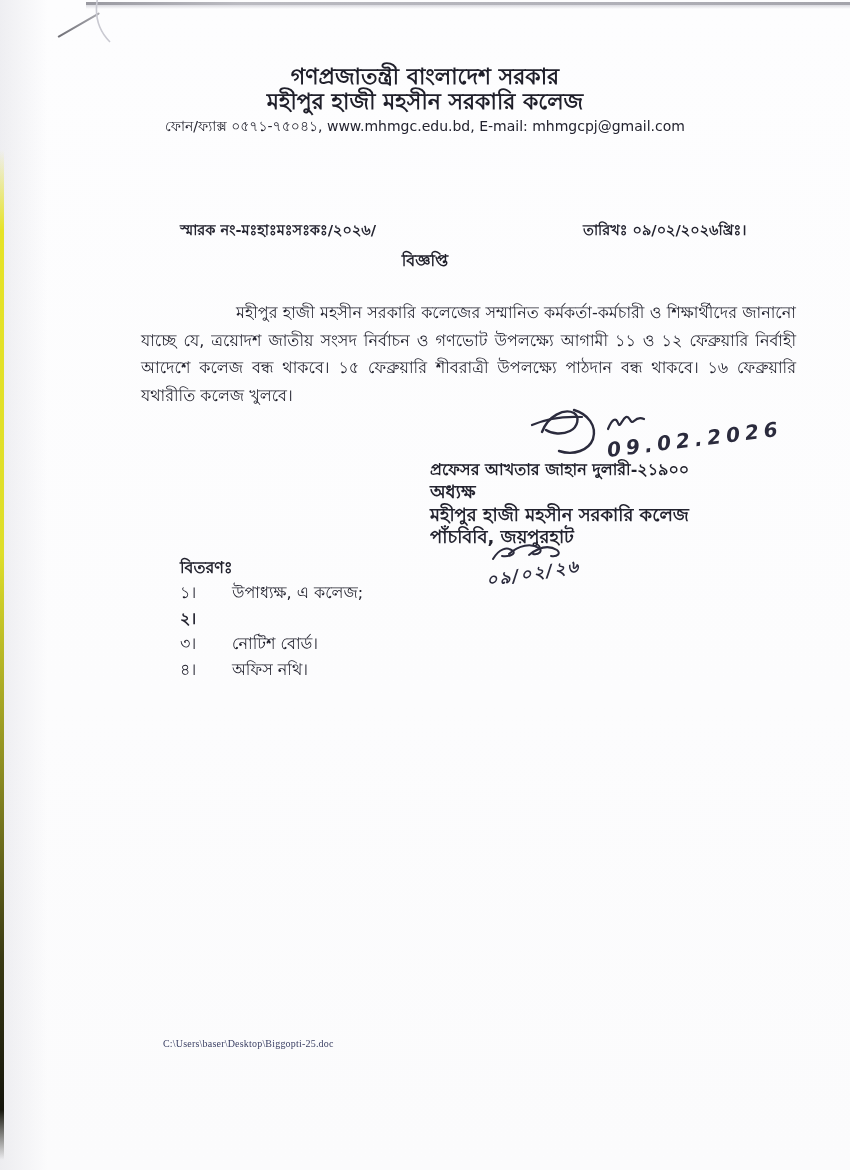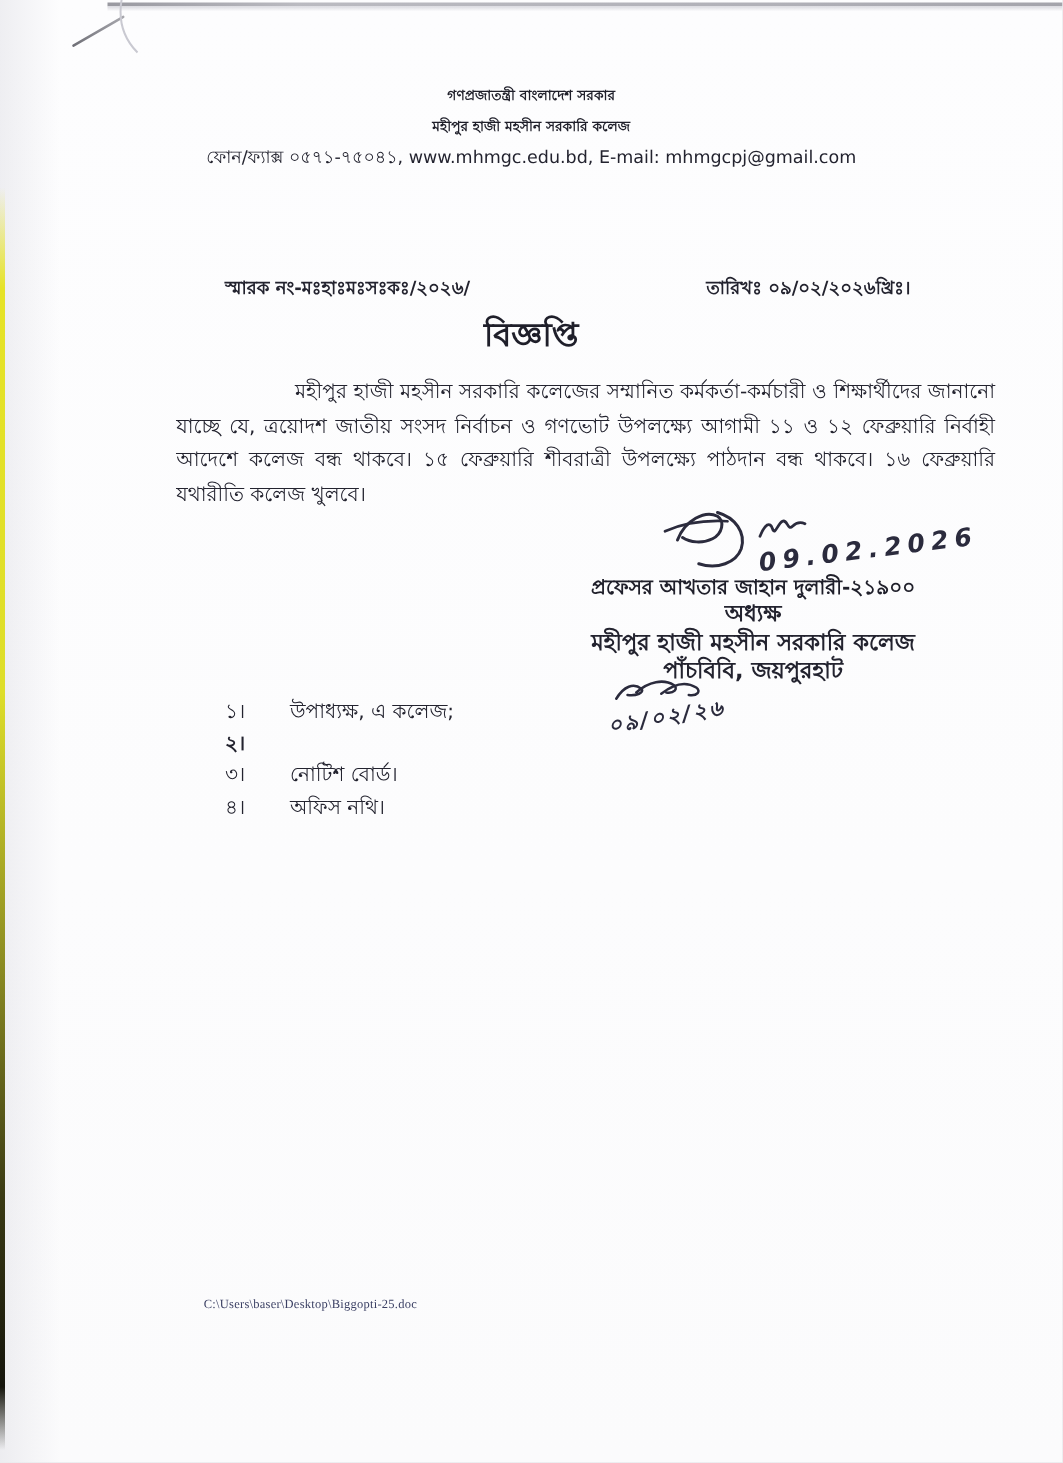--- a/index.html
+++ b/index.html
@@ -22,33 +22,33 @@
   .edge-left-strip{position:absolute;left:0;top:150px;width:4px;height:1010px;
     background:linear-gradient(180deg,rgba(230,227,39,0) 0%,#e6e327 8%,#dede2a 40%,#8a8a22 62%,#3a3a14 80%,#15150c 95%,rgba(21,21,12,0) 100%);}
   .edge-left-soft{position:absolute;left:0;top:0;width:60px;height:1170px;
     background:linear-gradient(90deg,rgba(210,210,218,.35),rgba(255,255,255,0) 80%);}
   .staple-mark{position:absolute;left:58px;top:36px;width:48px;height:2.4px;
     background:linear-gradient(90deg,#6f6f76,#a8a8ae);transform:rotate(-30deg);transform-origin:left center;border-radius:2px;}
   .fold-curve{position:absolute;left:84px;top:-4px;}
   
   .bn{font-family:"DejaVu Sans","Liberation Sans",sans-serif;}
   .header{position:absolute;top:64px;left:0;width:850px;text-align:center;}
-  .header .h-line{font-size:11px;line-height:25px;font-weight:600;color:#1f1f2a;}
+  .header .h-line{font-size:22px;line-height:25px;font-weight:600;color:#1f1f2a;}
   .header .h-contact{font-size:14px;line-height:22px;font-weight:500;color:#23232f;margin-top:1px;}
   .memo-row{position:absolute;top:219px;left:180px;width:605px;font-size:14.5px;font-weight:600;color:#23232f;}
   .memo-no{position:absolute;left:0;top:0;white-space:nowrap;}
-  .memo-date{position:absolute;left:385px;top:0;white-space:nowrap;}
+  .memo-date{position:absolute;left:403px;top:0;white-space:nowrap;}
   .doc-title{position:absolute;top:248px;left:0;width:850px;text-align:center;
-    font-size:26px;font-weight:700;color:#1f1f2a;}
+    font-size:16px;font-weight:700;color:#1f1f2a;}
   .body-par{position:absolute;top:299px;left:113px;width:655px;
     font-size:16px;line-height:27.5px;text-align:justify;text-indent:95px;
     font-weight:500;color:#23232f;margin-left:28px;}
   
   .sig-art{position:absolute;left:528px;top:404px;}
-  .sig-block{position:absolute;left:430px;top:458px;width:345px;text-align:center;}
+  .sig-block{position:absolute;left:430px;top:458px;width:345px;text-align:left;}
   .sig-name{font-size:16px;font-weight:700;line-height:23px;color:#1f1f2a;white-space:nowrap;}
   .sig-line{font-size:18px;font-weight:600;line-height:22.5px;color:#23232f;}
   .scribble2{position:absolute;left:489px;top:541px;}
   .hand-date2{position:absolute;left:486px;top:560px;font-size:17px;font-style:italic;
     color:#2b2b3d;transform:rotate(-9deg);letter-spacing:2px;font-weight:600;white-space:nowrap;}
   
   .dist{position:absolute;left:180px;top:556px;}
   .dist-head{font-size:16px;font-weight:600;line-height:24px;color:#23232f;}
   .dist-item{display:flex;font-size:16px;line-height:25.5px;color:#23232f;font-weight:500;}
   .dist-item .num{width:52px;flex:0 0 52px;}
@@ -105,20 +105,21 @@
   </div>
 
   <svg class="scribble2" width="82" height="24" viewBox="0 0 82 24">
     <path class="ink" stroke-width="2" d="M4,18 C10,8 18,5 24,10 C27,13 20,16 13,15"></path>
     <path class="ink" stroke-width="2" d="M20,13 C30,4 42,2 50,7 C54,10 50,14 44,13"></path>
     <path class="ink" stroke-width="2" d="M40,14 C50,6 60,4 68,9 C72,12 69,16 62,15"></path>
   </svg>
   <div class="hand-date2 bn">০৯/০২/২৬</div>
 
   <div class="dist">
+    <div class="dist-head bn">বিতরণঃ</div>
     <div class="dist-item bn">
       <span class="num">১।</span>
       <span>উপাধ্যক্ষ, এ কলেজ;</span>
     </div>
     <div class="dist-item bn bold">
       <span class="num">২।</span>
     </div>
     <div class="dist-item bn">
       <span class="num">৩।</span>
       <span>নোটিশ বোর্ড।</span>

